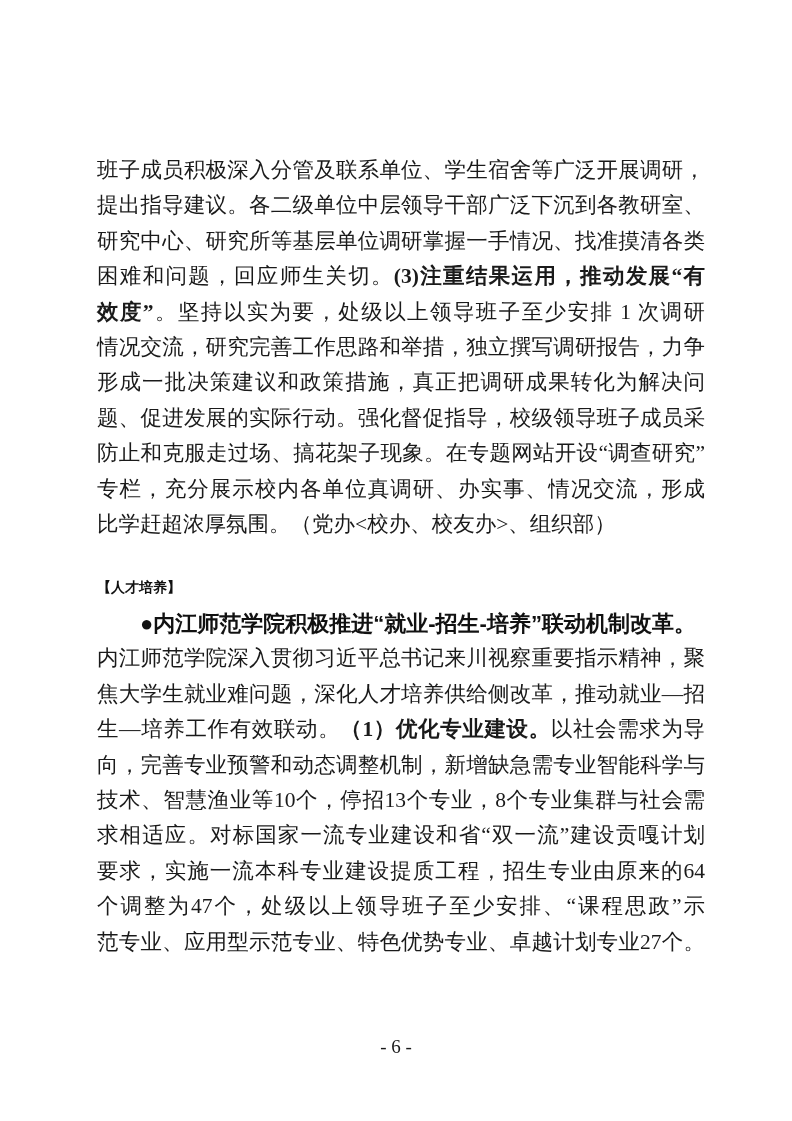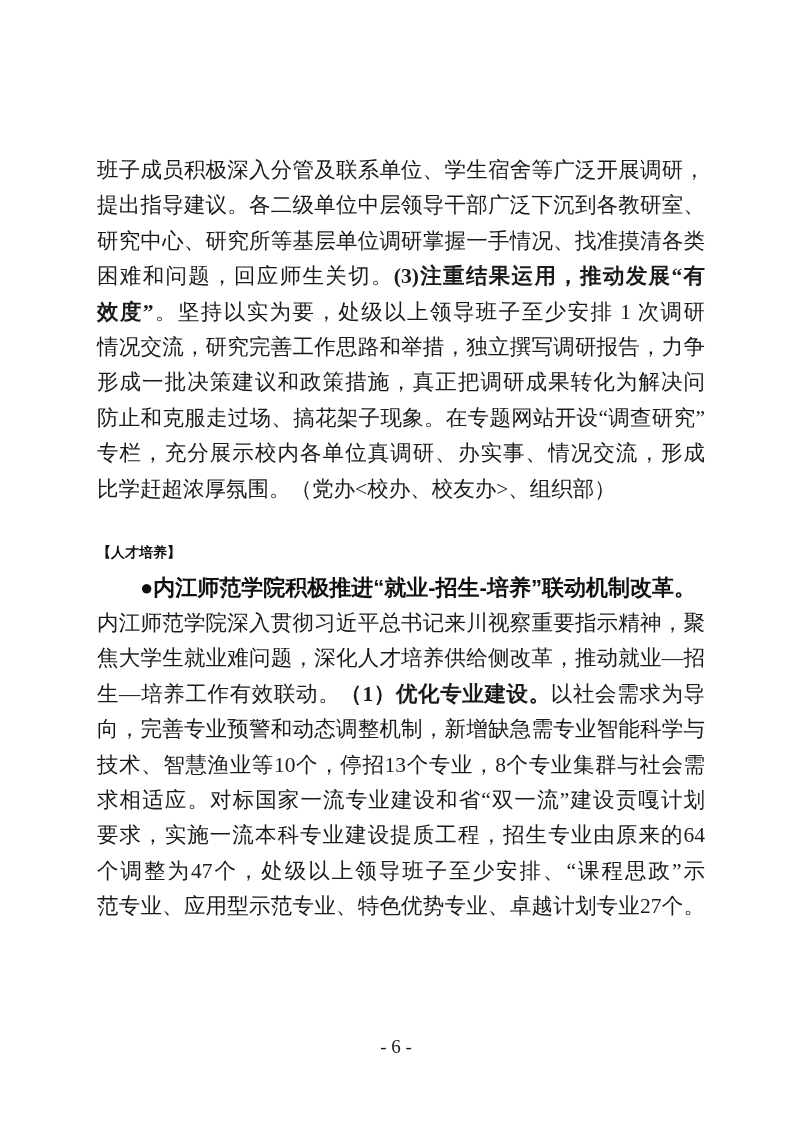--- a/index.html
+++ b/index.html
@@ -72,20 +72,21 @@
 <div class="page">
   <div class="text-block">
     <div class="para">
         <div class="line"><span>班子成员积极深入分管及联系单位、学生宿舍等广泛开展调研，</span></div>
         <div class="line"><span>提出指导建议。各二级单位中层领导干部广泛下沉到各教研室、</span></div>
         <div class="line"><span>研究中心、研究所等基层单位调研掌握一手情况、找准摸清各类</span></div>
         <div class="line"><span>困难和问题，回应师生关切。</span><span class="bold">(3)注重结果运用，推动发展“有</span></div>
         <div class="line"><span class="bold">效度”</span><span>。坚持以实为要，处级以上领导班子至少安排 1 次调研</span></div>
         <div class="line"><span>情况交流，研究完善工作思路和举措，独立撰写调研报告，力争</span></div>
         <div class="line"><span>形成一批决策建议和政策措施，真正把调研成果转化为解决问</span></div>
+        <div class="line"><span>题、促进发展的实际行动。强化督促指导，校级领导班子成员采</span></div>
         <div class="line"><span>防止和克服走过场、搞花架子现象。在专题网站开设“调查研究”</span></div>
         <div class="line"><span>专栏，充分展示校内各单位真调研、办实事、情况交流，形成</span></div>
         <div class="line no-justify"><span>比学赶超浓厚氛围。（党办&lt;校办、校友办&gt;、组织部）</span></div>
       </div>
 
     <div class="section-heading">【人才培养】</div>
 
     <div class="bullet-line">●内江师范学院积极推进“就业-招生-培养”联动机制改革。</div>
 
     <div class="para">

